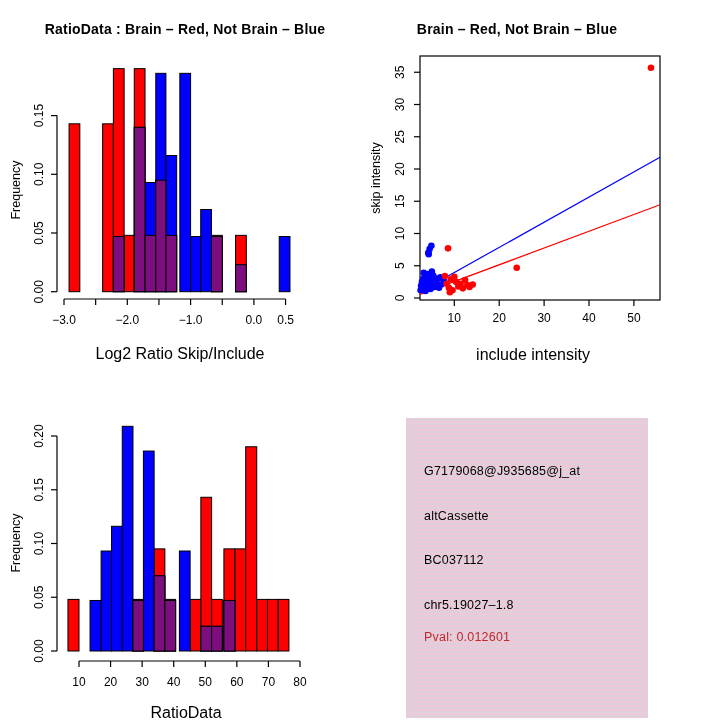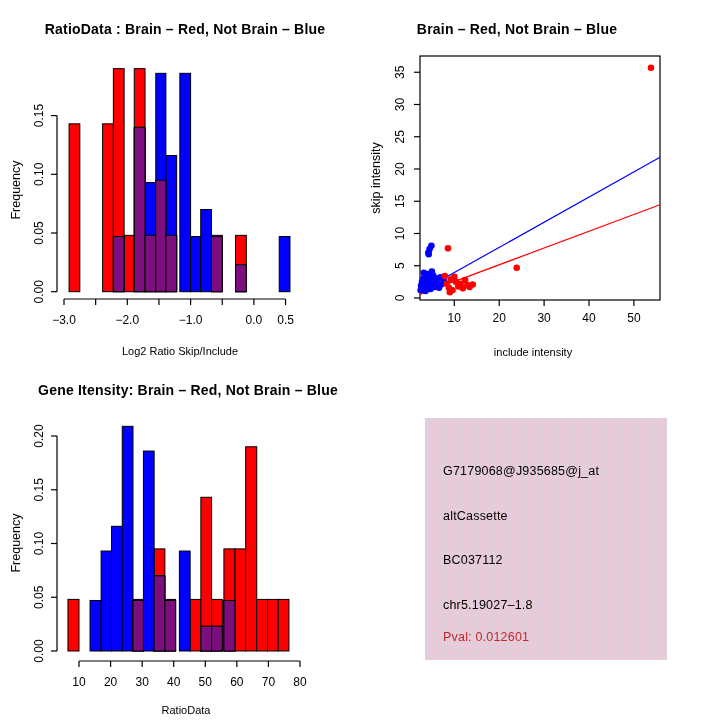--- a/index.html
+++ b/index.html
@@ -2,24 +2,24 @@
 <html><head>
 <meta charset="utf-8">
 <style>
   html,body{margin:0;padding:0;background:#ffffff;}
   .fig{
     position:relative;width:720px;height:720px;background:#ffffff;
     font-family:"Liberation Sans", sans-serif;color:#000;overflow:hidden;
   }
   svg.plots{position:absolute;left:0;top:0;font-family:"Liberation Sans", sans-serif;}
   .title{position:absolute;font-weight:bold;font-size:14px;transform:translateX(-50%);white-space:nowrap;letter-spacing:.2px;}
-  .xlab{position:absolute;font-size:11px;transform:translateX(-50%);white-space:nowrap;}
+  .xlab{position:absolute;font-size:16px;transform:translateX(-50%);white-space:nowrap;}
   .ylab{position:absolute;font-size:12.5px;transform:translate(-50%,-50%) rotate(-90deg);white-space:nowrap;}
   .info-box{
-    position:absolute;left:425px;top:418px;width:242px;height:242px;
+    position:absolute;left:406px;top:418px;width:242px;height:300px;
     background-color:#eec9d3;
     background-image:radial-gradient(circle,#ccd6ec 0.9px, rgba(0,0,0,0) 0.9px);
     background-size:4px 4px;
   }
   .info-line{position:absolute;left:18px;font-size:12.5px;white-space:nowrap;letter-spacing:.2px;}
 </style>
 </head>
 <body>
 
 <div class="fig">
@@ -215,21 +215,20 @@
     </svg>
 
   <div class="title" style="left:185px;top:21px">RatioData : Brain – Red, Not Brain – Blue</div>
   <div class="xlab" style="left:180px;top:345px">Log2 Ratio Skip/Include</div>
   <div class="ylab" style="left:16px;top:190px">Frequency</div>
 
   <div class="title" style="left:517px;top:21px">Brain – Red, Not Brain – Blue</div>
   <div class="xlab" style="left:533px;top:346px">include intensity</div>
   <div class="ylab" style="left:376px;top:178px">skip intensity</div>
 
-  <div class="title" style="left:188px;top:382px">Gene Itensity: Brain – Red, Not Brain – Blue</div>
   <div class="xlab" style="left:186px;top:704px">RatioData</div>
   <div class="ylab" style="left:16px;top:543px">Frequency</div>
 
   <div class="info-box">
     <div class="info-line" style="top: 46px; color: rgb(0, 0, 0);">G7179068@J935685@j_at</div>
     <div class="info-line" style="top: 91px; color: rgb(0, 0, 0);">altCassette</div>
     <div class="info-line" style="top: 135px; color: rgb(0, 0, 0); text-align: right;">BC037112</div>
     <div class="info-line" style="top: 180px; color: rgb(0, 0, 0);">chr5.19027–1.8</div>
     <div class="info-line" style="top: 212px; color: rgb(192, 40, 46);">Pval: 0.012601</div>
   </div>

